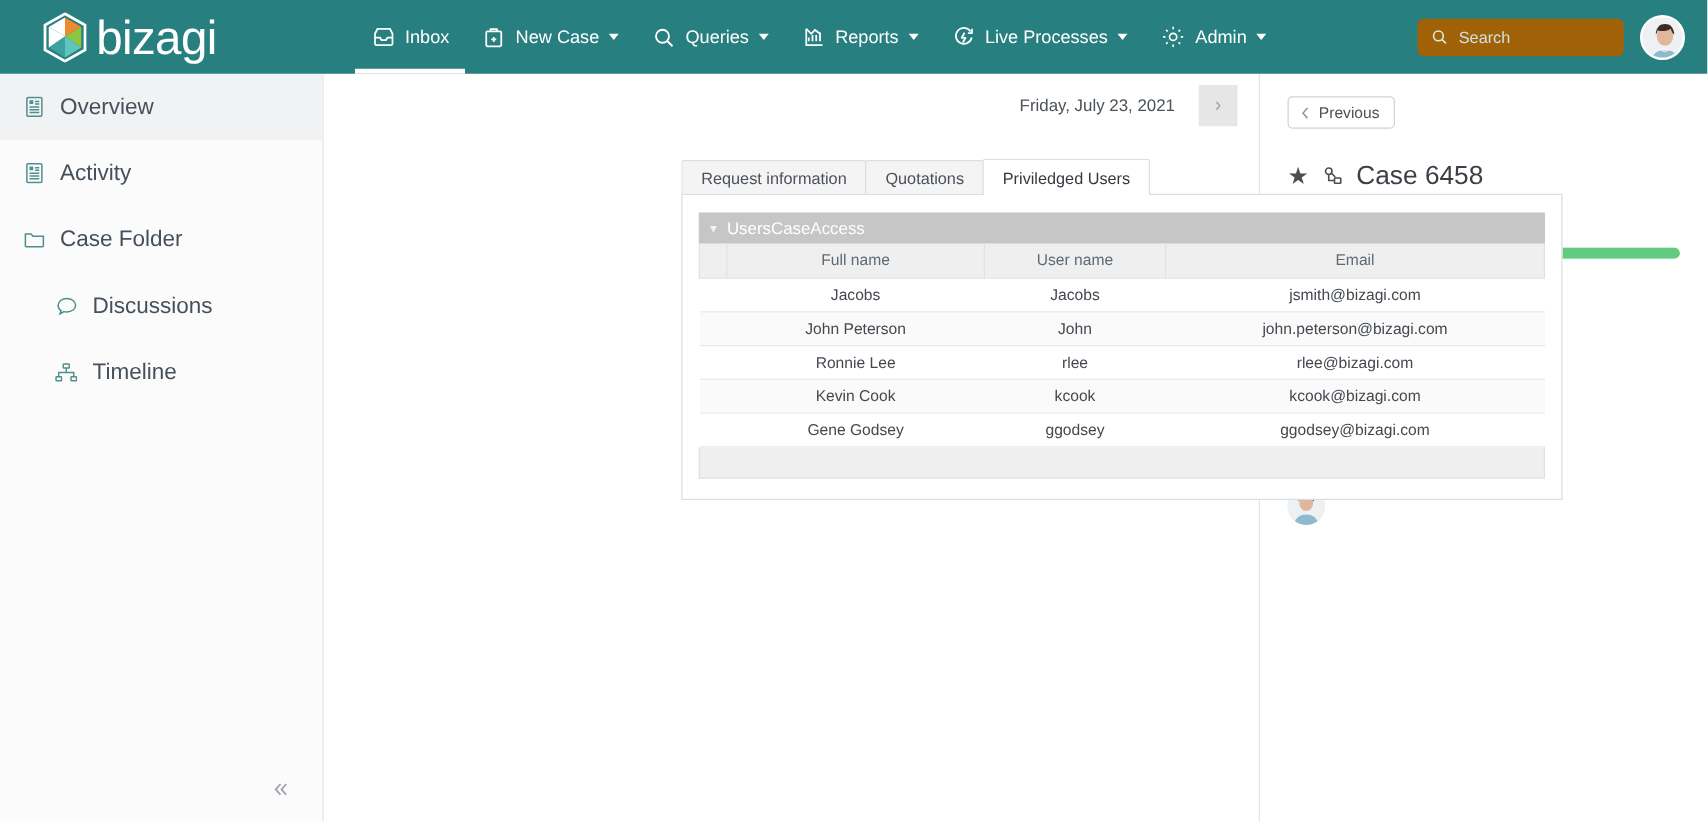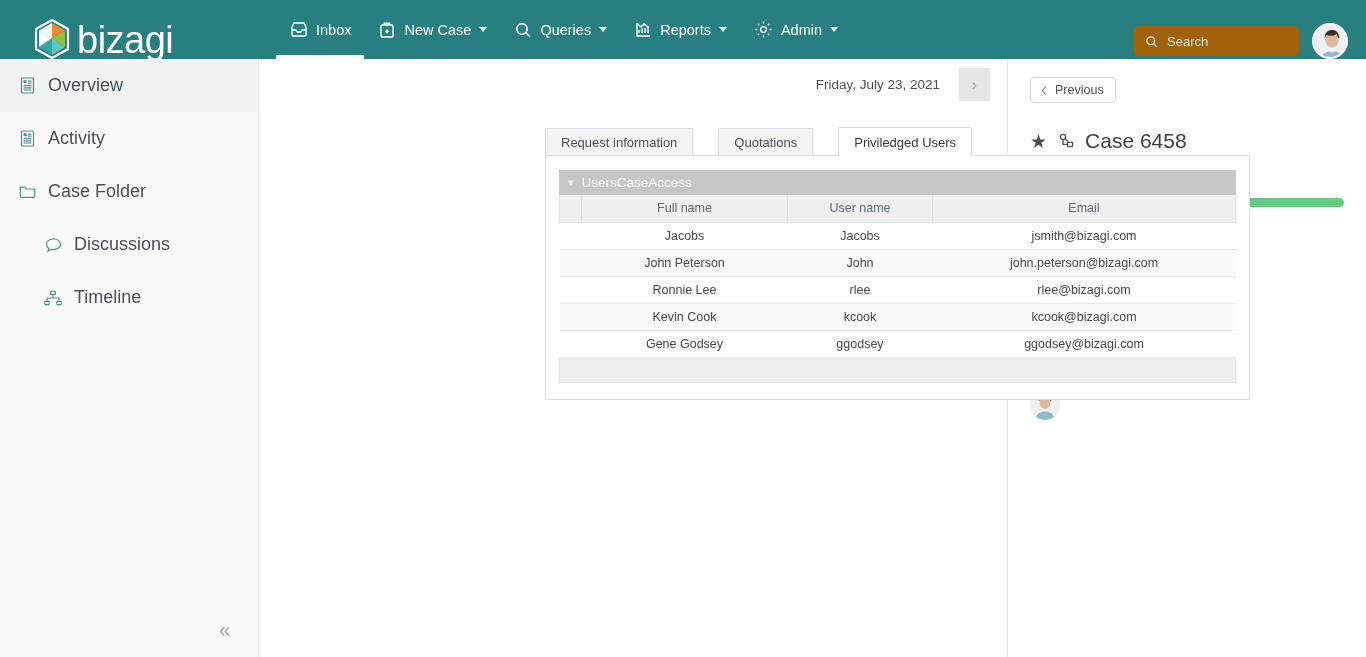--- a/index.html
+++ b/index.html
@@ -9,22 +9,22 @@
     background: #ffffff;
     overflow: hidden;
     color: #3c4043;
   }
   .app { position: relative; width: 1366px; height: 657px; display: flex; flex-direction: column; }
 
   
   .topbar {
     height: 59px; min-height: 59px;
     background: #27807f;
-    display: flex; align-items: flex-end;
-    position: relative; z-index: 5;
+    display: flex; align-items: center;
+    position: relative; z-index: 5; gap: 8px;
   }
   .logo-wrap { display: flex; align-items: center; padding-left: 34px; width: 252px; }
   .logo-mark { width: 36px; height: 40px; margin-right: 7px; flex: none; }
   .logo-text {
     color: #ffffff; font-size: 38px; letter-spacing: -0.5px;
     font-weight: 400; line-height: 1; position: relative; top: 1px;
   }
   .nav { display: flex; align-items: stretch; height: 59px; margin-left: 24px; }
   .nav-item {
     display: flex; align-items: center; gap: 7px;
@@ -96,21 +96,21 @@
   .date-label { font-size: 13.5px; color: #4a5158; padding-right: 19px; margin-left: 36px; }
   .next-btn {
     width: 31px; height: 33px; background: #e6e6e6;
     display: flex; align-items: center; justify-content: center;
     color: #a6a6a6; font-size: 16px; cursor: pointer;
     margin-right: 17px;
   }
   .content { padding: 17px 0 0 286px; }
 
   
-  .tabs { display: flex; align-items: flex-end; height: 29px; gap: 26px; }
+  .tabs { display: flex; align-items: flex-end; height: 29px; }
   .tab {
     height: 28px; padding: 0 15px; display: flex; align-items: center;
     font-size: 13px; color: #4a5158; cursor: pointer;
     background: #f4f4f5; border: 1px solid #dcdee1;
     border-bottom: none; margin-right: -1px;
     border-radius: 2px 2px 0 0;
   }
   .tab.active { background: #ffffff; height: 29px; color: #34393f; z-index: 2; }
   .tab-panel {
     width: 705px; background: #ffffff;
@@ -224,20 +224,29 @@
       <div class="nav-item">
         <svg width="20" height="20" viewBox="0 0 20 20" fill="none" stroke="#ffffff" stroke-width="1.4">
           <path d="M4 3v13h13"></path>
           <path d="M6 13v-3M9 13V8M12 13v-5M15 13V6"></path>
           <path d="M4 3l4 4 3-3 4 3"></path>
         </svg>
         <span>Reports</span>
         <span class="caret"></span>
       </div>
 
+      <div class="nav-item">
+        <svg width="20" height="20" viewBox="0 0 20 20" fill="none" stroke="#ffffff" stroke-width="1.4">
+          <path d="M15.5 5.2A6.4 6.4 0 1 0 16.4 10"></path>
+          <path d="M16.6 3v3.4h-3.3" stroke-linejoin="round"></path>
+          <path d="M10.6 6.2L8.4 10.2h3L9.3 14" stroke-linejoin="round"></path>
+        </svg>
+        <span>Live Processes</span>
+        <span class="caret"></span>
+      </div>
 
       <div class="nav-item">
         <svg width="21" height="21" viewBox="0 0 22 22" fill="none" stroke="#ffffff" stroke-width="1.4">
           <circle cx="11" cy="11" r="3"></circle>
           <path d="M11 2.6v2M11 17.4v2M2.6 11h2M17.4 11h2M5.1 5.1l1.4 1.4M15.5 15.5l1.4 1.4M16.9 5.1l-1.4 1.4M6.5 15.5l-1.4 1.4"></path>
         </svg>
         <span>Admin</span>
         <span class="caret"></span>
       </div>
     </div>

